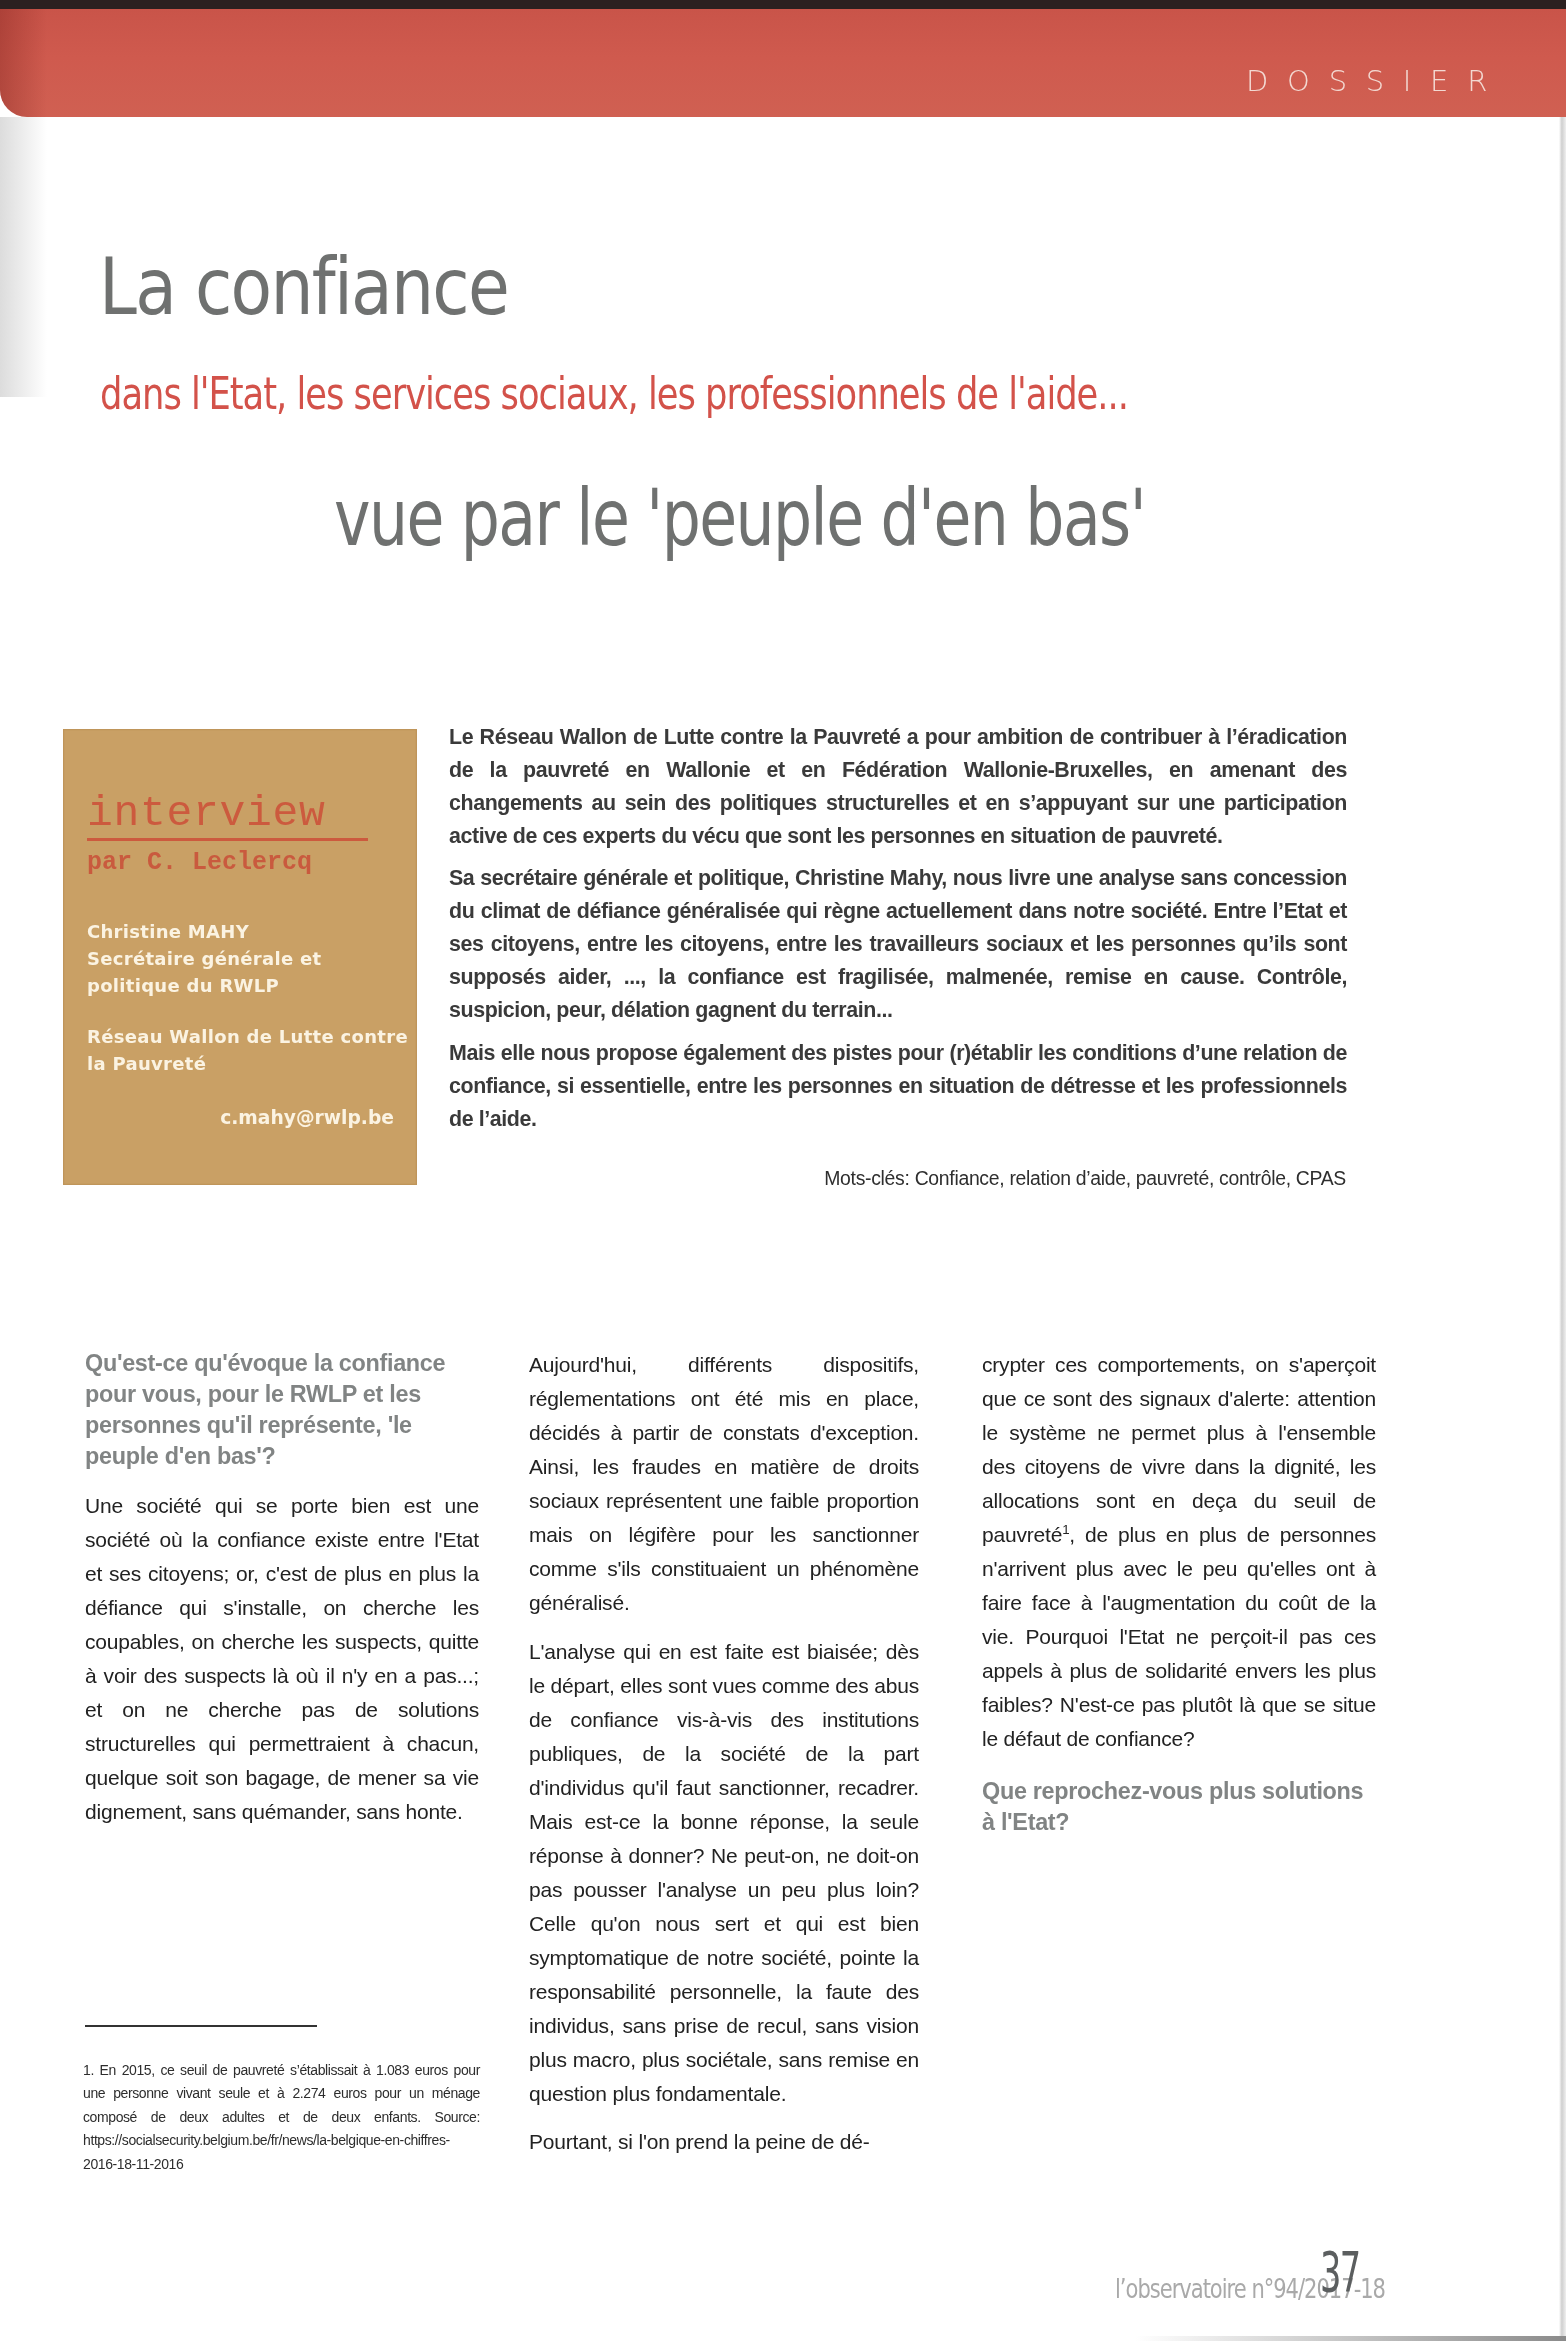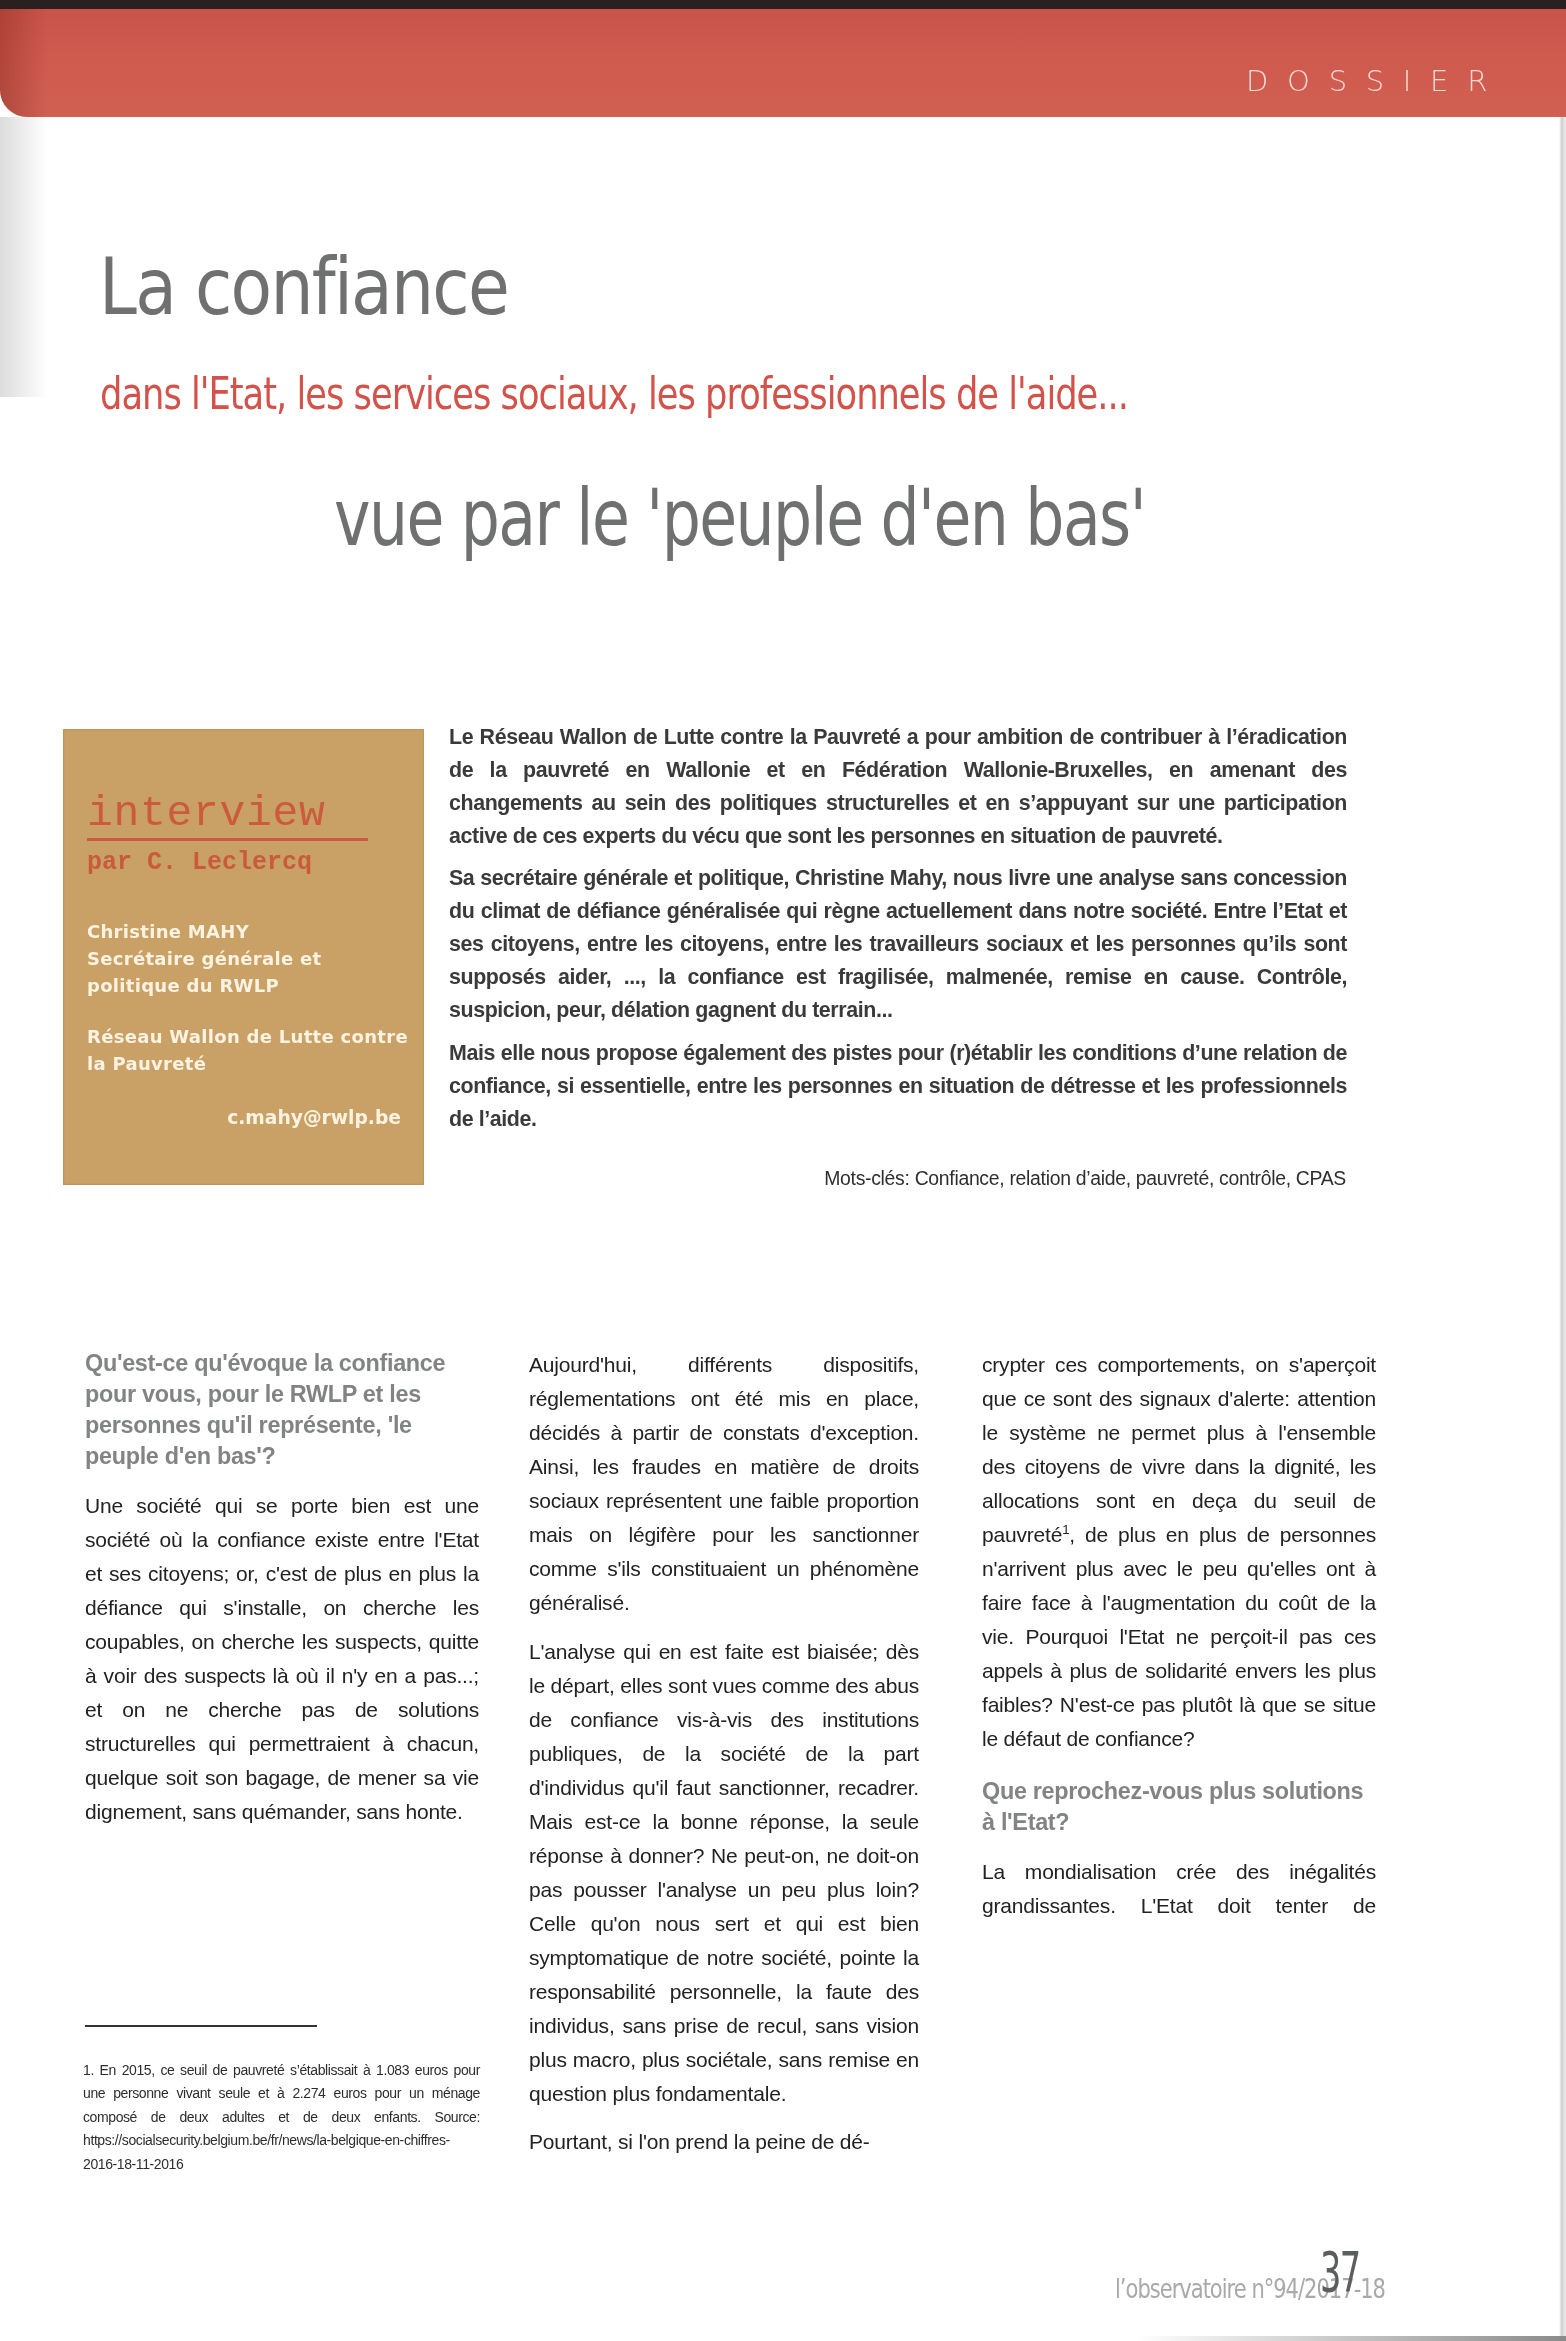--- a/index.html
+++ b/index.html
@@ -35,21 +35,21 @@
     line-height:1; white-space:nowrap;
   }
   .title-third {
     position:absolute; left:334px; top:479px; font-family:"DejaVu Sans", sans-serif;
     font-size:79px; color:#6f7170; letter-spacing:-2px; transform:scaleX(0.78); transform-origin:left top;
     line-height:1; white-space:nowrap;
   }
 
   .interview-box {
     position:absolute; left:63px; top:729px; width:354px; height:456px;
-    background:#c9a065; box-shadow: inset 0 0 0 1.3px #bf955a; padding-left: 7px;
+    background:#c9a065; box-shadow: inset 0 0 0 1.3px #bf955a;
   }
   .iv-label {
     position:absolute; left:24px; top:63px; font-family:"Liberation Mono", monospace;
     font-size:43px; color:#cc5a3e; letter-spacing:0.7px; line-height:1;
   }
   .iv-rule { position:absolute; left:24px; top:109px; width:281px; height:2.7px; background:#cc5a3e; }
   .iv-by {
     position:absolute; left:24px; top:119px; font-family:"Liberation Mono", monospace;
     font-size:25px; font-weight:bold; color:#c95a3e; white-space:pre;
   }
@@ -152,21 +152,20 @@
 
 <div class="col col2">
   <p>Aujourd'hui, différents dispositifs, réglementations ont été mis en place, décidés à partir de constats d'exception. Ainsi, les fraudes en matière de droits sociaux représentent une faible proportion mais on légifère pour les sanctionner comme s'ils constituaient un phénomène généralisé.</p>
   <p>L'analyse qui en est faite est biaisée; dès le départ, elles sont vues comme des abus de confiance vis-à-vis des institutions publiques, de la société de la part d'individus qu'il faut sanctionner, recadrer. Mais est-ce la bonne réponse, la seule réponse à donner? Ne peut-on, ne doit-on pas pousser l'analyse un peu plus loin? Celle qu'on nous sert et qui est bien symptomatique de notre société, pointe la responsabilité personnelle, la faute des individus, sans prise de recul, sans vision plus macro, plus sociétale, sans remise en question plus fondamentale.</p>
   <p style="text-align:left">Pourtant, si l'on prend la peine de dé-</p>
 </div>
 
 <div class="col col3">
   <p><span>crypter ces comportements, on s'aperçoit que ce sont des signaux d'alerte: attention le système ne permet plus à l'ensemble des citoyens de vivre dans la dignité, les allocations sont en deça du seuil de pauvreté</span><span class="noteref">1</span><span>, de plus en plus de personnes n'arrivent plus avec le peu qu'elles ont à faire face à l'augmentation du coût de la vie. Pourquoi l'Etat ne perçoit-il pas ces appels à plus de solidarité envers les plus faibles? N'est-ce pas plutôt là que se situe le défaut de confiance?</span></p>
   <h3 class="q2">Que reprochez-vous plus solutions à l'Etat?</h3>
-  <p style="text-align:justify;text-align-last:justify">La mondialisation crée des inégalités grandissantes. L'Etat doit tenter de</p>
 </div>
 
 <div class="fn-rule"></div>
 <div class="footnote">1. En 2015, ce seuil de pauvreté s’établissait à 1.083 euros pour une personne vivant seule et à 2.274 euros pour un ménage composé de deux adultes et de deux enfants. Source: https://socialsecurity.belgium.be/fr/news/la-belgique-en-chiffres-2016-18-11-2016</div>
 
 <div class="footer-mag">l’observatoire n°94/2017-18</div>
 <div class="footer-page">37</div>
 <div class="bottomedge"></div>
 
 

